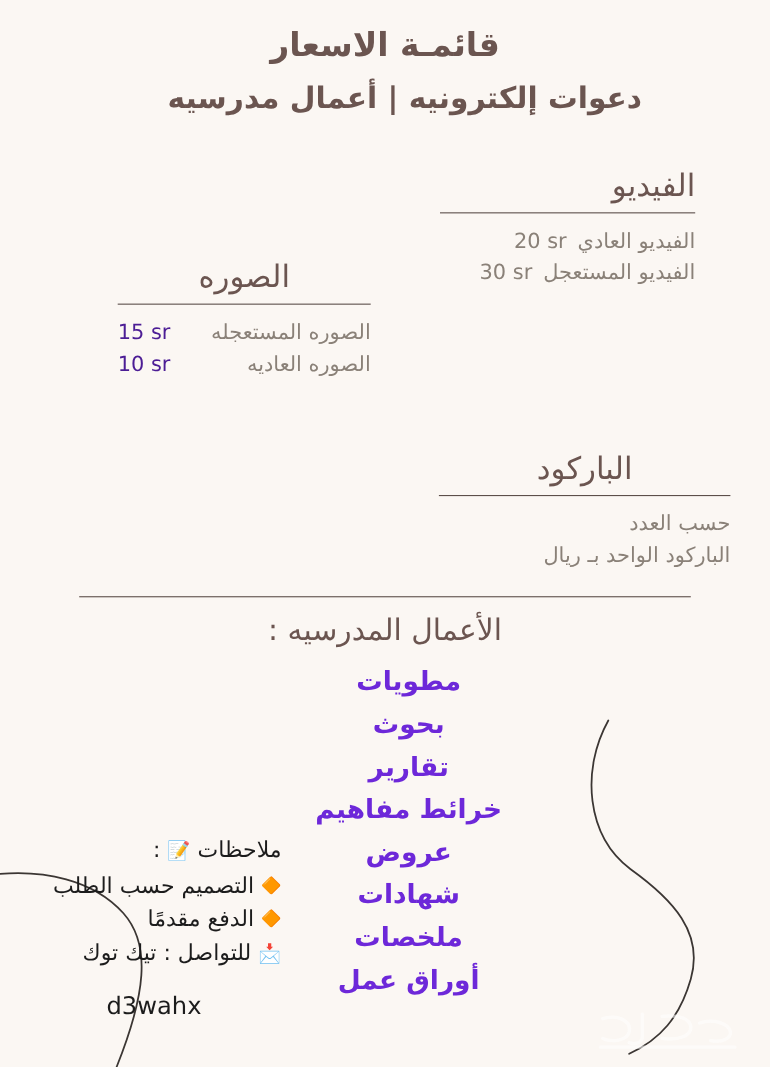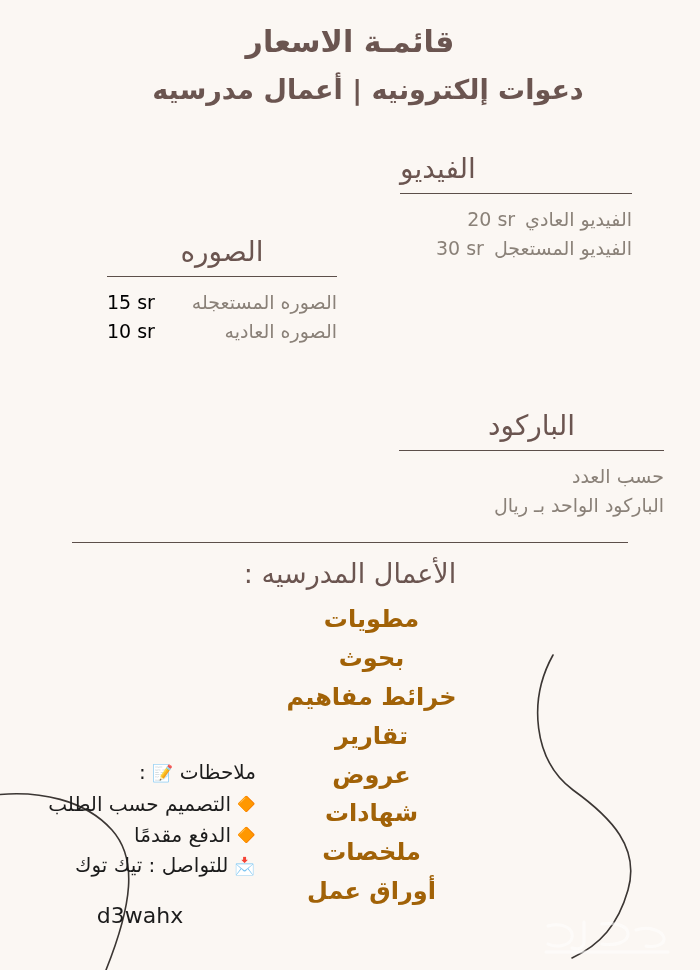--- a/index.html
+++ b/index.html
@@ -79,30 +79,30 @@
     display: flex;
     align-items: baseline;
     justify-content: flex-start;
     white-space: nowrap;
   }
   .price-row .label { direction: rtl; }
   .price-row .amount { direction: ltr; }
 
   
   #sec-video { top: 152px; right: 68px; width: 232px; text-align: center; }
-  #sec-video .section-title { text-align: left; }
+  #sec-video .section-title { text-align: right; }
   #sec-video .price-rows { text-align: right; }
   #sec-video .price-row { justify-content: flex-start; gap: 10px; }
 
   
   #sec-image { top: 235px; left: 107px; width: 230px; text-align: center; }
   #sec-image .section-title { text-align: center; }
   #sec-image .price-rows { text-align: right; }
   #sec-image .price-row { justify-content: space-between; }
-  #sec-image .amount { color: #000000; }
+  #sec-image .amount { color: #4c1d95; }
 
   
   #sec-barcode { top: 409px; right: 36px; width: 265px; text-align: center; }
   #sec-barcode .section-title { text-align: center; }
   #sec-barcode .price-rows { text-align: right; }
 
   
   .main-divider {
     position: absolute;
     top: 542px;
@@ -127,21 +127,21 @@
     line-height: 1.3;
   }
   .works-list {
     list-style: none;
     margin: 0;
     padding: 0;
   }
   .works-list li {
     font-size: 24px;
     font-weight: bold;
-    color: #a16207;
+    color: #6d28d9;
     line-height: 1.62;
     padding-left: 43px;
   }
 
   
   .notes {
     position: absolute;
     top: 757px;
     left: 40px;
     width: 216px;
@@ -239,22 +239,22 @@
     </div>
   </div>
 
   <div class="main-divider"></div>
 
   <div class="works">
     <div class="works-heading">الأعمال المدرسيه :</div>
     <ul class="works-list">
       <li>مطويات</li>
       <li>بحوث</li>
+      <li>تقارير</li>
       <li>خرائط مفاهيم</li>
-      <li>تقارير</li>
       <li>عروض</li>
       <li>شهادات</li>
       <li>ملخصات</li>
       <li>أوراق عمل</li>
     </ul>
   </div>
 
   <div class="notes">
     <div class="notes-title">
       <span>ملاحظات</span>

